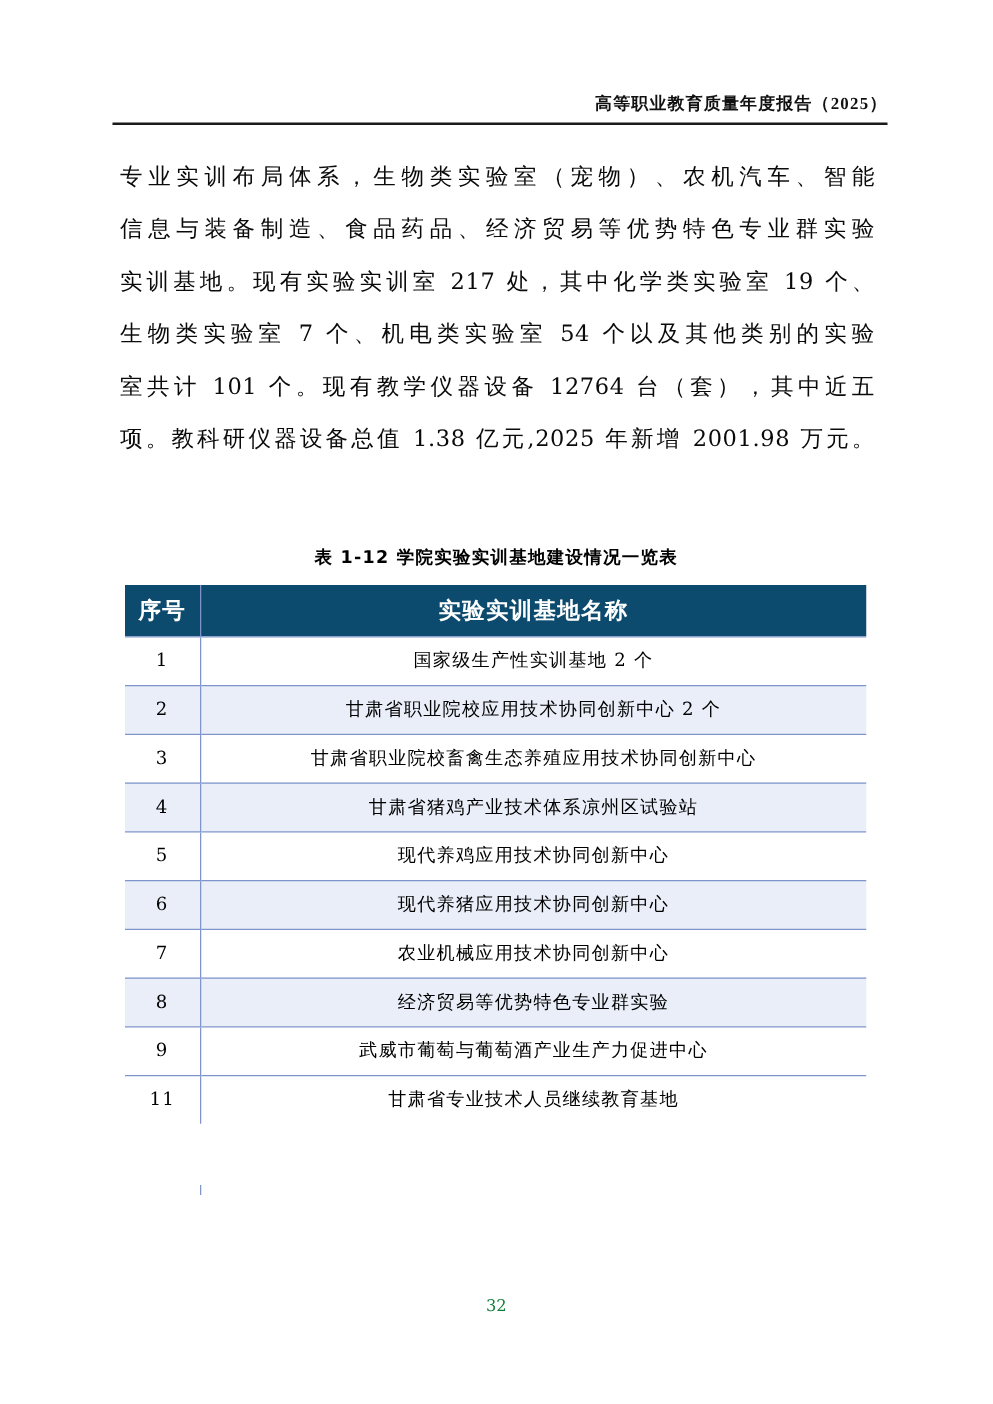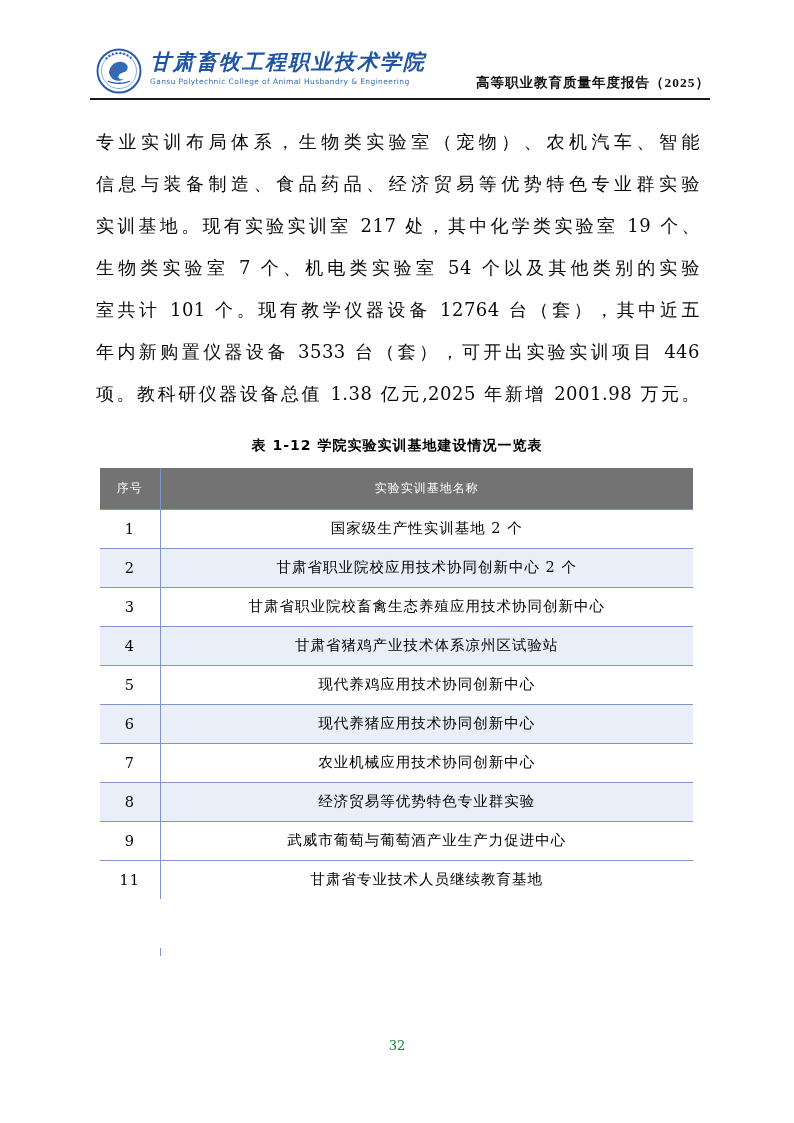--- a/index.html
+++ b/index.html
@@ -94,25 +94,25 @@
     font-size: 14.5px;
   }
   .base-table th, .base-table td {
     text-align: center;
     vertical-align: middle;
     padding: 0 4px;
     letter-spacing: 1px;
   }
   .base-table thead th {
     height: 41px;
-    background: #737373;
+    background: #0c4a6e;
     color: #ffffff;
     font-family: "DejaVu Serif", "Liberation Serif", serif;
-    font-weight: normal;
-    font-size: 12px;
+    font-weight: bold;
+    font-size: 18px;
   }
   .base-table tbody td { height: 39px; }
   .base-table tbody tr { border-top: 1px solid #7e94cb; }
   .base-table tbody tr.alt { background: #e9eef8; }
   .col-no { width: 60px; }
   .base-table th:first-child,
   .base-table td:first-child { border-right: 1px solid #7e94cb; }
   
   .divider-tail {
     position: absolute;
@@ -129,44 +129,29 @@
     font-size: 13px;
     color: #15803d;
   }
 </style>
 </head>
 <body>
 
 <div class="page">
 
   <div class="page-header">
-    <div class="brand">
-      <svg class="logo-badge" viewBox="0 0 46 46">
-        <circle cx="23" cy="23" r="21.5" fill="#ffffff" stroke="#2b5ca9" stroke-width="2"></circle>
-        <circle cx="23" cy="23" r="17.5" fill="#ffffff" stroke="#6f93c9" stroke-width="0.8"></circle>
-        <path d="M10 11 A17 17 0 0 1 36 11" fill="none" stroke="#2b5ca9" stroke-width="2.2" stroke-dasharray="1.6 2.2"></path>
-        <path d="M13 24 C14 17 20 13 26 14 C31 15 33 19 31 22 C29 25 25 24 23 27 C21 30 24 32 28 31 C24 34 17 33 15 29 C13 26 13 25 13 24 Z" fill="#2f6cb5"></path>
-        <path d="M14 23 L17 20 L16 25 Z" fill="#c23b2e"></path>
-        <path d="M12 33 C17 36 29 36 34 33" fill="none" stroke="#2b5ca9" stroke-width="1.4"></path>
-      </svg>
-      <div class="brand-text">
-        <div class="college-name-zh">甘肃畜牧工程职业技术学院</div>
-        <div class="college-name-en">Gansu Polytechnic College of Animal Husbandry &amp; Engineering</div>
-      </div>
-    </div>
     <div class="report-title">高等职业教育质量年度报告（2025）</div>
   </div>
 
   <div class="body-text">
       <div class="body-line">专业实训布局体系，生物类实验室（宠物）、农机汽车、智能</div>
       <div class="body-line">信息与装备制造、食品药品、经济贸易等优势特色专业群实验</div>
       <div class="body-line">实训基地。现有实验实训室 217 处，其中化学类实验室 19 个、</div>
       <div class="body-line">生物类实验室 7 个、机电类实验室 54 个以及其他类别的实验</div>
       <div class="body-line">室共计 101 个。现有教学仪器设备 12764 台（套），其中近五</div>
-      <div class="body-line">年内新购置仪器设备 3533 台（套），可开出实验实训项目 446</div>
       <div class="body-line">项。教科研仪器设备总值 1.38 亿元,2025 年新增 2001.98 万元。</div>
     </div>
 
   <div class="table-caption">表 1-12  学院实验实训基地建设情况一览表</div>
 
   <table class="base-table">
     <thead>
       <tr>
         <th class="col-no">序号</th>
         <th>实验实训基地名称</th>

